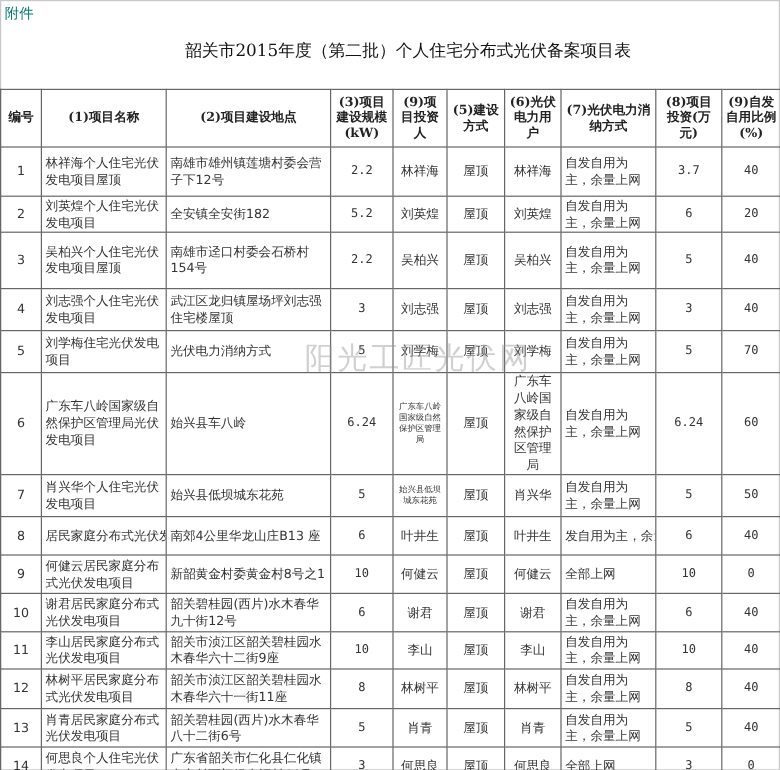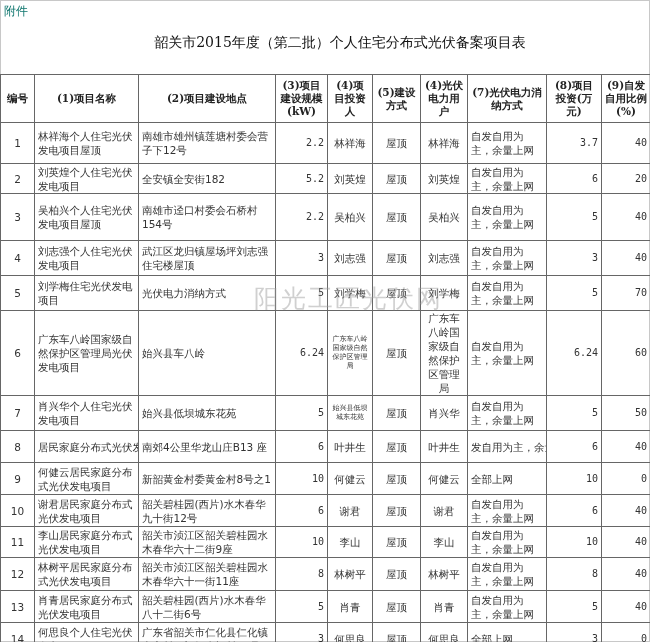--- a/index.html
+++ b/index.html
@@ -7,21 +7,21 @@
          font-family:"DejaVu Sans", "Liberation Sans", sans-serif; color:#222; }
   .frame { position:absolute; left:0; top:0; width:648px; height:640px; border:1px solid #c8c8c8; }
   .attach { position:absolute; left:4px; top:3px; font-size:12px; color:#0f766e; }
   .title { position:absolute; left:15px; top:34px; width:650px; text-align:center;
            font-family:"DejaVu Serif", "Liberation Serif", serif; font-size:14px; color:#111; }
   table { position:absolute; left:0; top:74px; border-collapse:collapse; table-layout:fixed; width:650px; }
   td, th { border:1px solid #666; font-size:10.5px; line-height:14px; color:#333; padding:0 3px; overflow:hidden; white-space:normal; }
   th { font-family:"DejaVu Serif", "Liberation Serif", serif; font-weight:bold; font-size:10.5px; line-height:13px; text-align:center; color:#222; }
   td.c { text-align:center; }
   td.l { text-align:left; }
-  td.num { font-family:"DejaVu Sans Mono", "Liberation Mono", monospace; font-size:10px; text-align:right; }
+  td.num { font-family:"DejaVu Sans Mono", "Liberation Mono", monospace; font-size:10px; text-align:center; }
   td.tiny { font-size:7px; line-height:9px; text-align:center; }
   tr.dotted td { border-top:1px dotted #666; }
   td.nowrap { white-space:nowrap;text-align:right; }
   .watermark { position:absolute; left:254px; top:282px; font-size:25px; letter-spacing:2px;
                color:rgba(150,150,150,0.45); pointer-events:none; white-space:nowrap; }
 </style>
 </head>
 <body>
 
 <div class="frame"></div>
@@ -40,23 +40,23 @@
       <col style="width:79px">
     <col style="width:55px">
       <col style="width:49px">
   </colgroup>
   <thead>
     <tr style="height:48px">
       <th>编号</th>
       <th>(1)项目名称</th>
       <th>(2)项目建设地点</th>
       <th>(3)项目建设规模(kW)</th>
-      <th>(4)项目投资人</th>
+      <th>(9)项目投资人</th>
       <th>(5)建设方式</th>
-      <th>(4)光伏电力用户</th>
+      <th>(6)光伏电力用户</th>
       <th>(7)光伏电力消纳方式</th>
       <th>(8)项目投资(万元)</th>
       <th>(9)自发自用比例(%)</th>
     </tr>
   </thead>
   <tbody id="tbody">
       <tr style="height: 41px;">
         <td class="c">1</td>
         <td class="l">林祥海个人住宅光伏发电项目屋顶</td>
         <td class="l">南雄市雄州镇莲塘村委会营子下12号</td>

